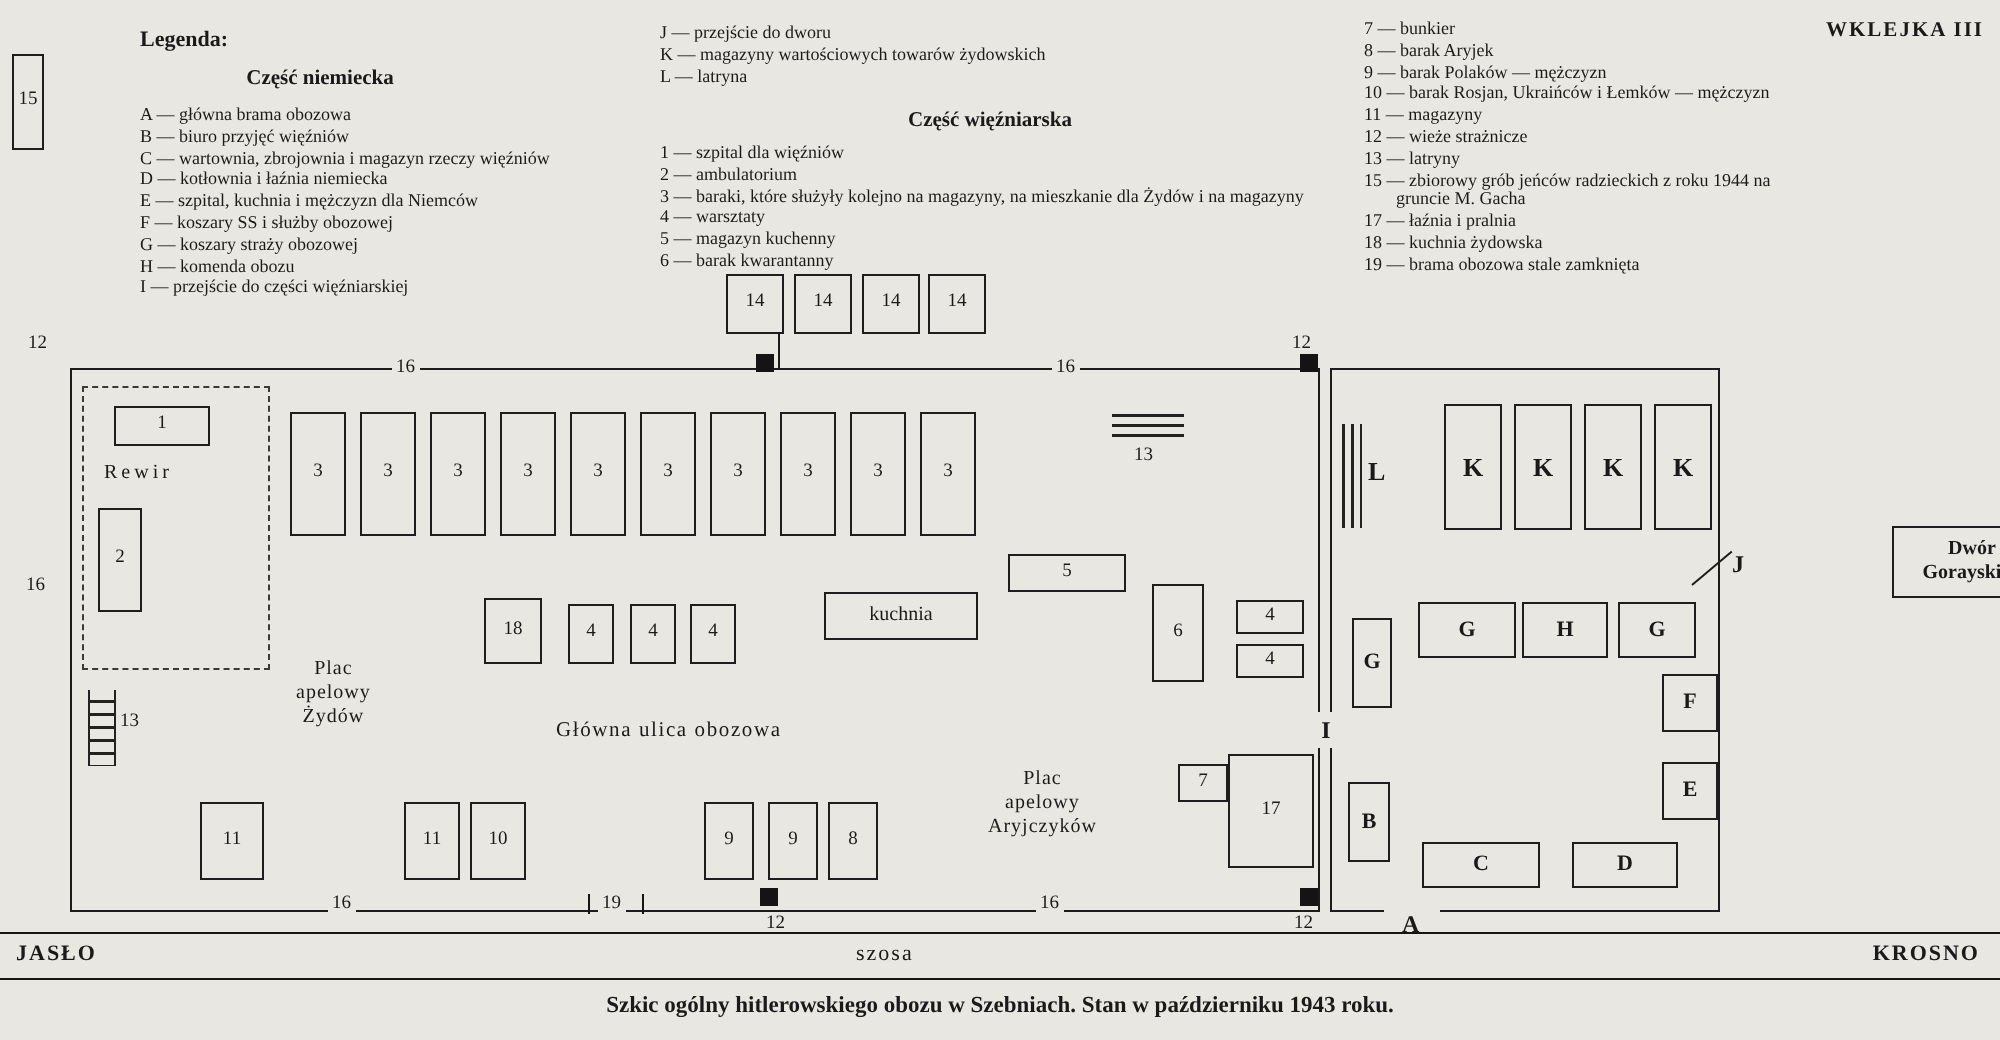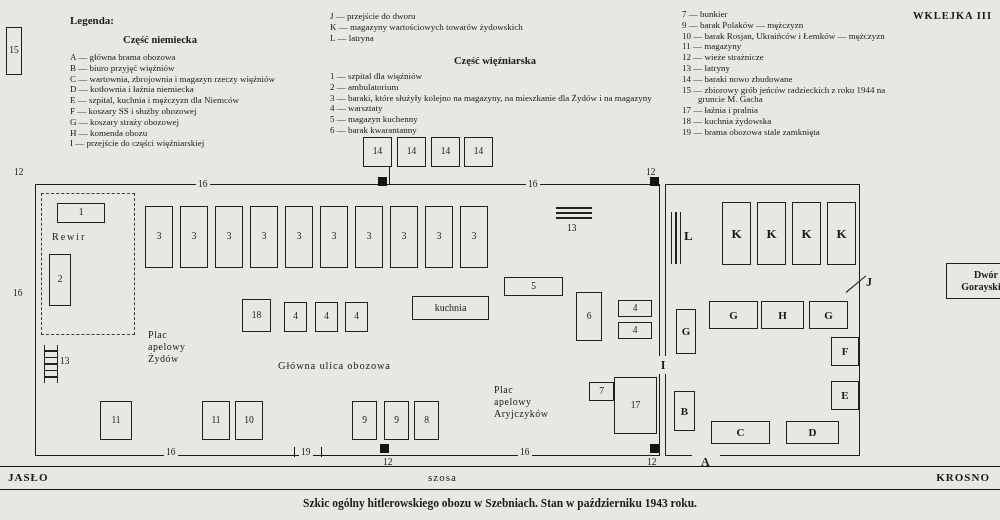--- a/index.html
+++ b/index.html
@@ -14,21 +14,21 @@
   .leg .li{padding-left:16px;text-indent:-16px;margin-bottom:1px;}
   .leg-head{font-weight:bold;font-size:10.5px;text-align:center;}
   .edge{position:absolute;font-size:9.5px;line-height:10px;background:#e9e7e1;padding:0 2px;}
   .lab{position:absolute;font-size:9.5px;line-height:10px;}
   .letter{position:absolute;font-size:12px;font-weight:bold;line-height:12px;}
   .tower{position:absolute;width:9px;height:9px;background:#141414;}
   .tick{position:absolute;width:0;height:10px;border-left:1.5px solid #141414;}
   .hline{position:absolute;border-top:1.8px solid #161616;}
   .fence{position:absolute;border:1.8px solid #1c1c1c;}
   .dash{position:absolute;border:1.3px dashed #3a3a3a;}
-  .place{position:absolute;font-size:10px;line-height:12px;letter-spacing:0.5px;}
+  .place{position:absolute;font-size:10px;line-height:12px;letter-spacing:0.5px;text-align:center;}
   .hatch-h{position:absolute;background:repeating-linear-gradient(to bottom,#222 0 1.5px,transparent 1.5px 5px);}
   .ladder{position:absolute;border-left:1.5px solid #222;border-right:1.5px solid #222;
           background:repeating-linear-gradient(to bottom,transparent 0 5px,#222 5px 6.5px);}
   .comb-v{position:absolute;background:repeating-linear-gradient(to right,#222 0 1.5px,transparent 1.5px 4.5px);}
   .diag{position:absolute;border-top:1.6px solid #1c1c1c;transform-origin:left center;}
 </style>
 </head>
 <body>
 
 <div class="page">
@@ -67,26 +67,26 @@
     <div class="li">1 — szpital dla więźniów</div>
     <div class="li">2 — ambulatorium</div>
     <div class="li">3 — baraki, które służyły kolejno na magazyny, na mieszkanie dla Żydów i na magazyny</div>
     <div class="li">4 — warsztaty</div>
     <div class="li">5 — magazyn kuchenny</div>
     <div class="li">6 — barak kwarantanny</div>
   </div>
 
   <div class="abs leg" style="left:682px;top:10px;width:228px;">
     <div class="li">7 — bunkier</div>
+    <div class="li">8 — barak Aryjek</div>
     <div class="li">9 — barak Polaków — mężczyzn</div>
     <div class="li">10 — barak Rosjan, Ukraińców i Łemków — mężczyzn</div>
     <div class="li">11 — magazyny</div>
     <div class="li">12 — wieże strażnicze</div>
     <div class="li">13 — latryny</div>
-    <div class="li">14 — baraki nowo zbudowane</div>
     <div class="li">15 — zbiorowy grób jeńców radzieckich z roku 1944 na gruncie M. Gacha</div>
     <div class="li">17 — łaźnia i pralnia</div>
     <div class="li">18 — kuchnia żydowska</div>
     <div class="li">19 — brama obozowa stale zamknięta</div>
   </div>
 
   <div class="box" style="left:363px;top:137px;width:27px;height:28px;">
       <span>14</span>
     </div>
   <div class="box" style="left:397px;top:137px;width:27px;height:28px;">

